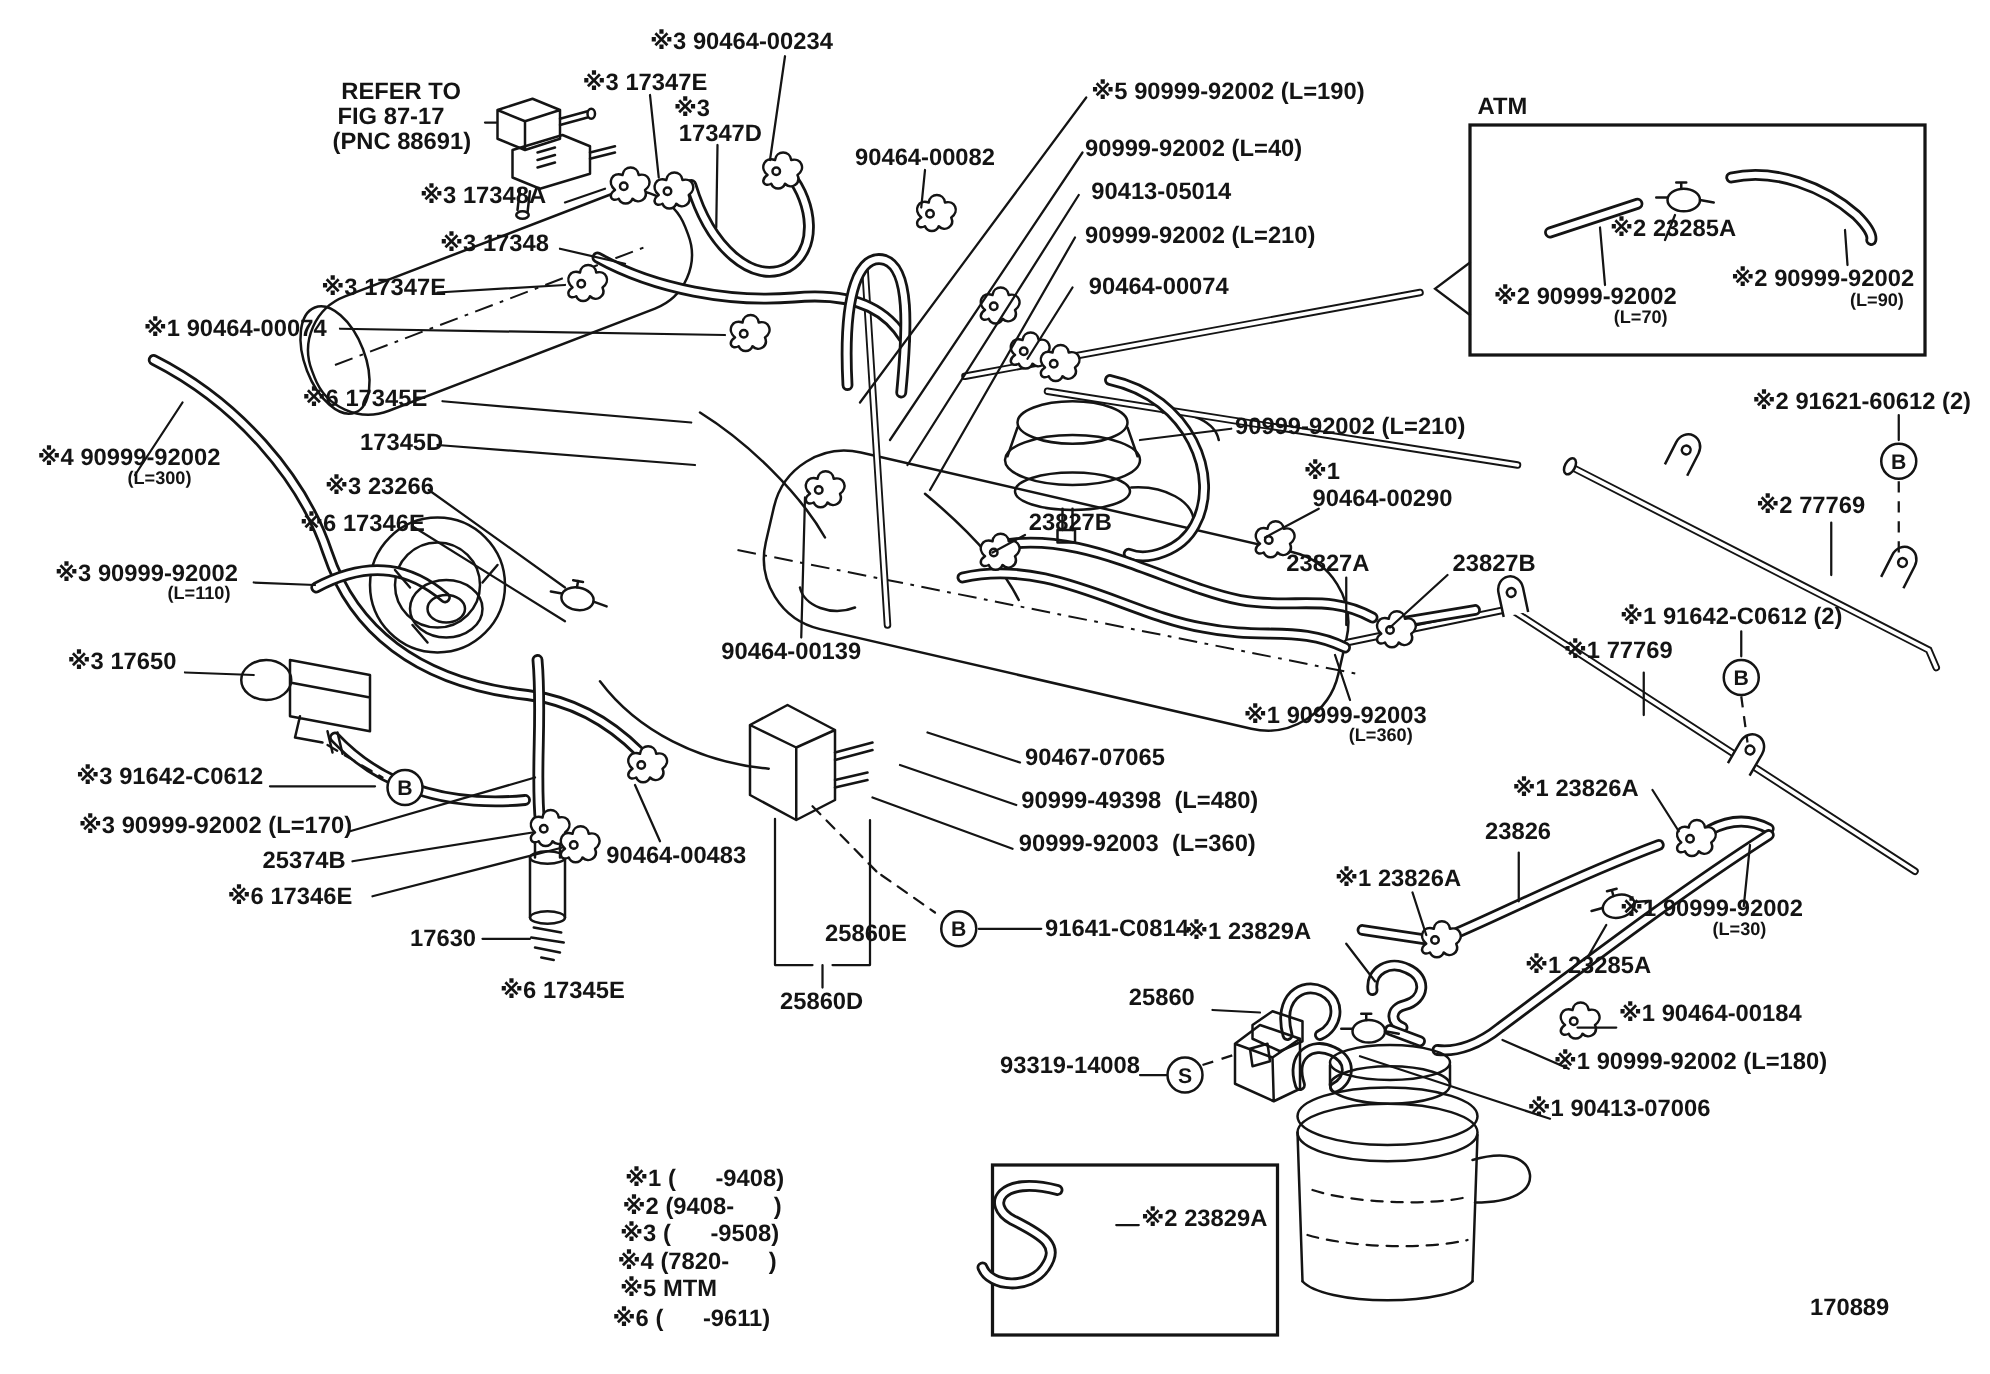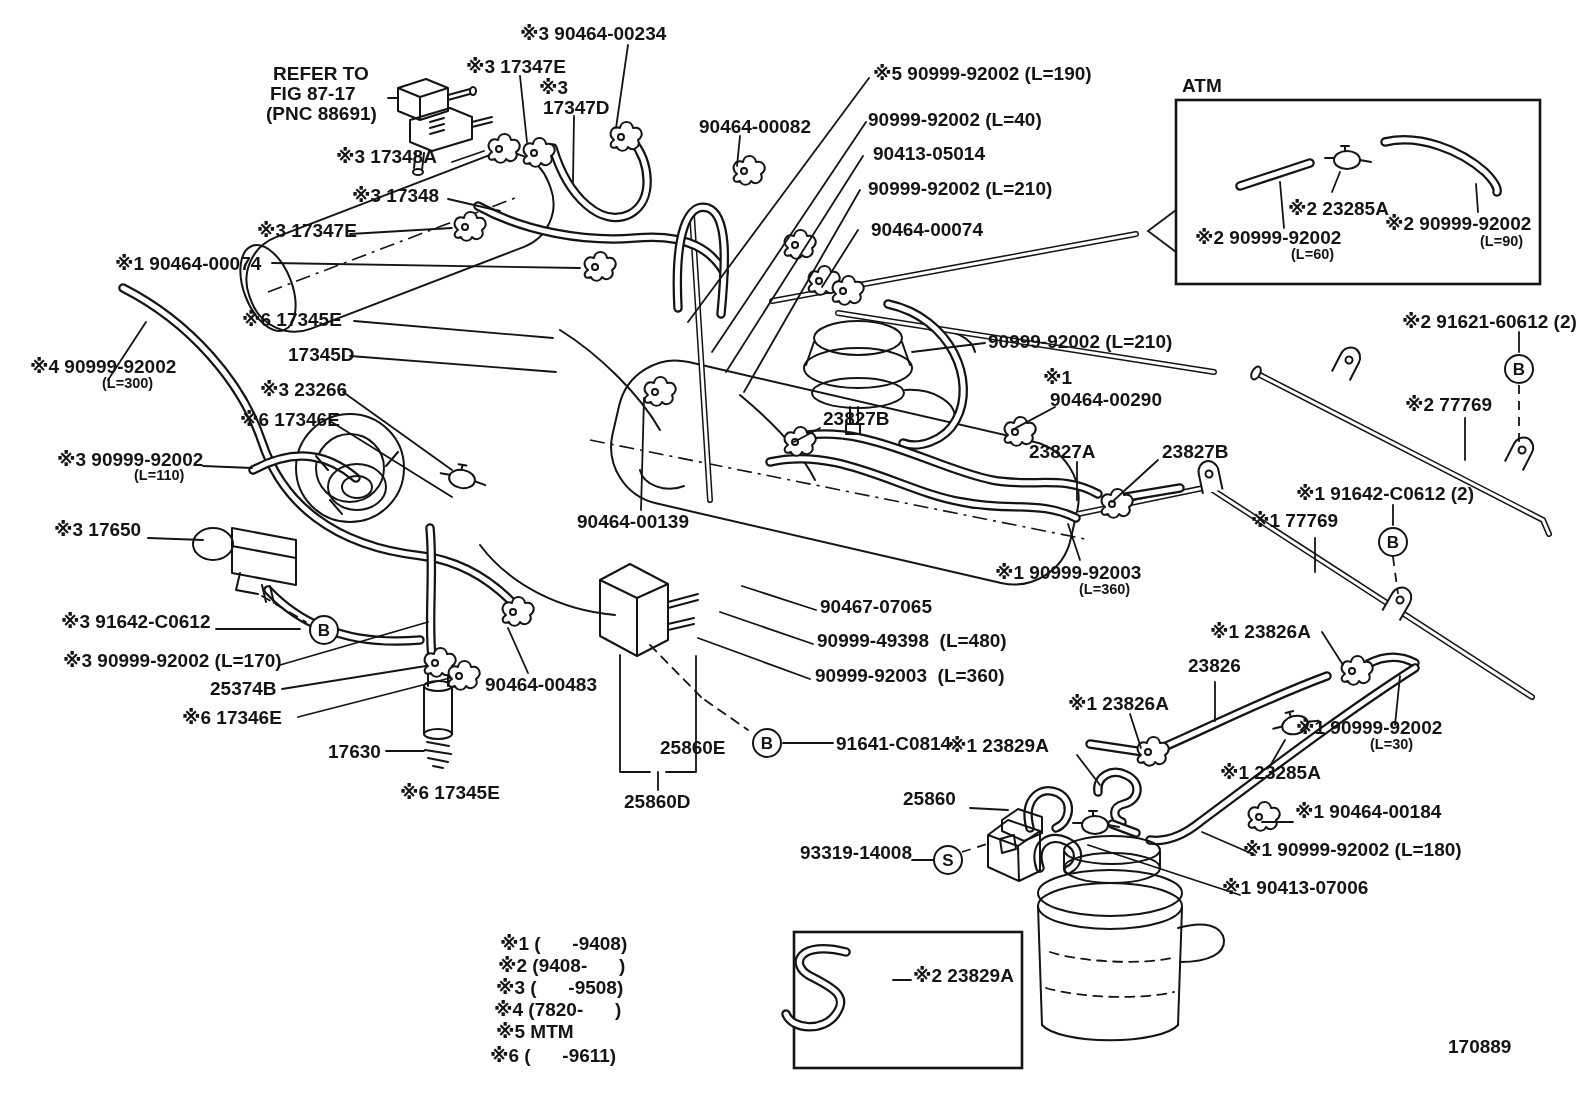--- a/index.html
+++ b/index.html
@@ -258,53 +258,53 @@
     M1519,385 L1519,450 M1393,557 L1398,594 M962,852 L990,843"></path>
 </svg>
 
 <div class="lbl" style="left:273px;top:64px">REFER TO</div>
 <div class="lbl" style="left:270px;top:84px">FIG 87-17</div>
 <div class="lbl" style="left:266px;top:104px">(PNC 88691)</div>
 <div class="lbl" style="left:520px;top:24px">※3 90464-00234</div>
 <div class="lbl" style="left:466px;top:57px">※3 17347E</div>
 <div class="lbl" style="left:539px;top:78px">※3</div>
 <div class="lbl" style="left:543px;top:98px">17347D</div>
-<div class="lbl" style="left:699px;top:117px">90464-00082</div>
+<div class="lbl" style="left:684px;top:117px">90464-00082</div>
 <div class="lbl" style="left:873px;top:64px">※5 90999-92002 (L=190)</div>
 <div class="lbl" style="left:868px;top:110px">90999-92002 (L=40)</div>
 <div class="lbl" style="left:873px;top:144px">90413-05014</div>
 <div class="lbl" style="left:868px;top:179px">90999-92002 (L=210)</div>
 <div class="lbl" style="left:871px;top:220px">90464-00074</div>
 <div class="lbl" style="left:336px;top:147px">※3 17348A</div>
 <div class="lbl" style="left:352px;top:186px">※3 17348</div>
 <div class="lbl" style="left:257px;top:221px">※3 17347E</div>
 <div class="lbl" style="left:115px;top:254px">※1 90464-00074</div>
 <div class="lbl" style="left:988px;top:332px">90999-92002 (L=210)</div>
 
 <div class="lbl" style="left:1182px;top:76px">ATM</div>
-<div class="lbl" style="left:1288px;top:199px">※2 23285A</div>
+<div class="lbl" style="left:1288px;top:174px">※2 23285A</div>
 <div class="lbl" style="left:1195px;top:228px">※2 90999-92002</div>
-<div class="lbl sm" style="left:1291px;top:247px">(L=60)</div>
+<div class="lbl sm" style="left:1291px;top:247px">(L=70)</div>
 <div class="lbl" style="left:1385px;top:214px">※2 90999-92002</div>
 <div class="lbl sm" style="left:1480px;top:234px">(L=90)</div>
 
 <div class="lbl" style="left:1402px;top:312px">※2 91621-60612 (2)</div>
 <div class="circ" style="left:1504px;top:354px">B</div>
 <div class="lbl" style="left:1405px;top:395px">※2 77769</div>
 <div class="lbl" style="left:1296px;top:484px">※1 91642-C0612 (2)</div>
 <div class="circ" style="left:1378px;top:527px">B</div>
 <div class="lbl" style="left:1251px;top:511px">※1 77769</div>
 
 <div class="lbl" style="left:30px;top:357px">※4 90999-92002</div>
 <div class="lbl sm" style="left:102px;top:376px">(L=300)</div>
 <div class="lbl" style="left:242px;top:310px">※6 17345E</div>
 <div class="lbl" style="left:288px;top:345px">17345D</div>
 <div class="lbl" style="left:260px;top:380px">※3 23266</div>
 <div class="lbl" style="left:240px;top:410px">※6 17346E</div>
-<div class="lbl" style="left:57px;top:450px">※3 90999-92002</div>
+<div class="lbl" style="left:44px;top:450px">※3 90999-92002</div>
 <div class="lbl sm" style="left:134px;top:468px">(L=110)</div>
 <div class="lbl" style="left:54px;top:520px">※3 17650</div>
 <div class="lbl" style="left:61px;top:612px">※3 91642-C0612</div>
 <div class="circ" style="left:309px;top:615px">B</div>
 <div class="lbl" style="left:63px;top:651px">※3 90999-92002 (L=170)</div>
 <div class="lbl" style="left:210px;top:679px">25374B</div>
 <div class="lbl" style="left:182px;top:708px">※6 17346E</div>
 <div class="lbl" style="left:328px;top:742px">17630</div>
 <div class="lbl" style="left:400px;top:783px">※6 17345E</div>
 

